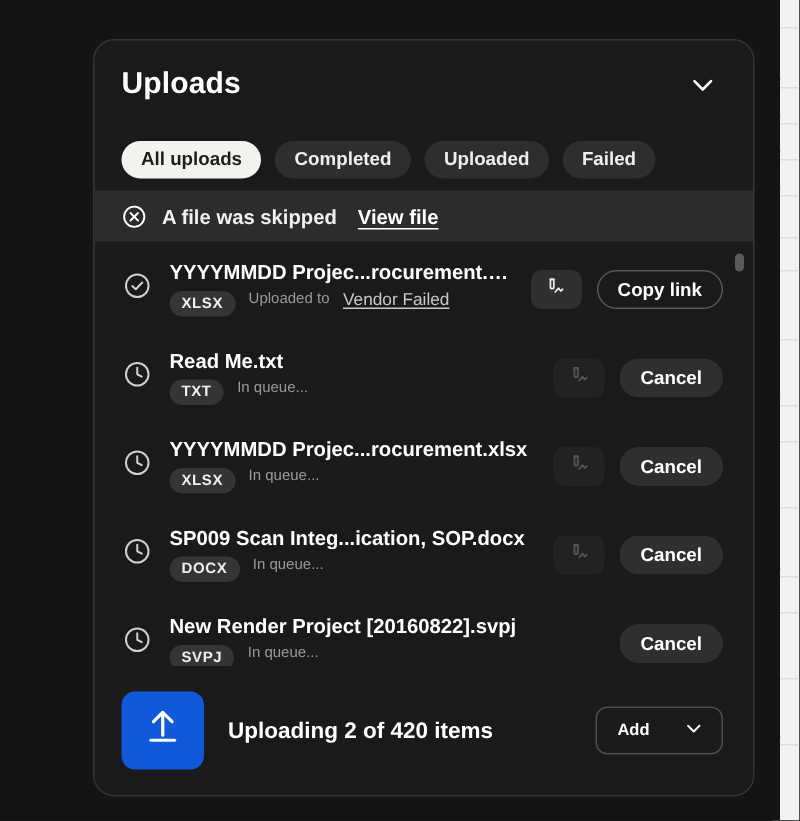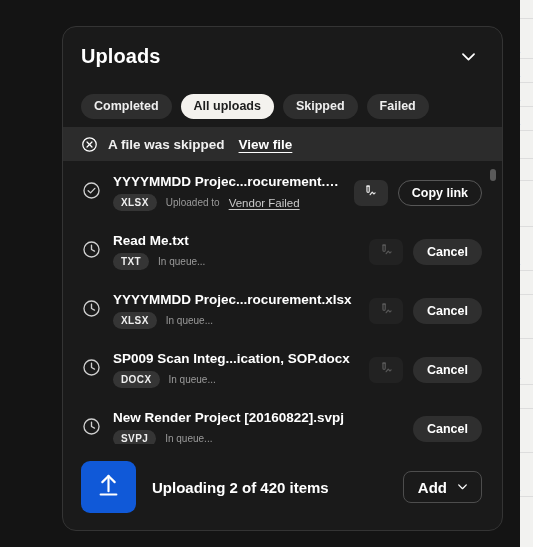--- a/index.html
+++ b/index.html
@@ -183,21 +183,20 @@
   .row-name {
     color: #ffffff;
     font-size: 13.5px;
     font-weight: bold;
     white-space: nowrap;
     overflow: hidden;
     text-overflow: ellipsis;
   }
   .row-sub {
     display: flex;
-    align-items: center;
     gap: 9px;
   }
   .ext-badge {
     background: #353535;
     color: #efefef;
     font-size: 10px;
     font-weight: bold;
     letter-spacing: .4px;
     padding: 3px 8px;
     border-radius: 9px;
@@ -278,25 +277,25 @@
     font-weight: bold;
     flex: 1 1 auto;
   }
   .add-btn {
     height: 32px;
     padding: 0 12px 0 14px;
     border-radius: 8px;
     border: 1px solid #4d4d4d;
     background: transparent;
     color: #ffffff;
-    font-size: 15px;
-    font-weight: bold;
-    display: flex;
-    align-items: center;
-    gap: 9px;
+    font-size: 11px;
+    font-weight: bold;
+    display: flex;
+    align-items: center;
+    gap: 23px;
     cursor: pointer;
   }
 </style>
 </head>
 <body>
 
 <div id="underlay">
     <div class="ul-rule" style="top: 18px;"></div>
     <div class="ul-line link" style="top: 6px;">s</div>
     <div class="ul-rule" style="top: 58px;"></div>
@@ -339,23 +338,23 @@
     <div class="chev-btn">
       <span>
         <svg width="19" height="19" viewBox="0 0 24 24" fill="none" stroke="#ffffff" stroke-width="2.2" stroke-linecap="round" stroke-linejoin="round">
           <polyline points="5 9 12 16 19 9"></polyline>
         </svg>
       </span>
     </div>
   </div>
 
   <div class="tabs" id="tabs">
+      <div class="tab active">All uploads</div>
       <div class="tab">Completed</div>
-      <div class="tab active">All uploads</div>
-      <div class="tab">Skipped</div>
+      <div class="tab">Uploaded</div>
       <div class="tab">Failed</div>
     </div>
 
   <div class="banner">
     <span class="banner-ico">
       <svg width="17" height="17" viewBox="0 0 24 24" fill="none" stroke="#ffffff" stroke-width="1.8" stroke-linecap="round">
         <circle cx="12" cy="12" r="9.5"></circle>
         <line x1="8.5" y1="8.5" x2="15.5" y2="15.5"></line>
         <line x1="15.5" y1="8.5" x2="8.5" y2="15.5"></line>
       </svg>

